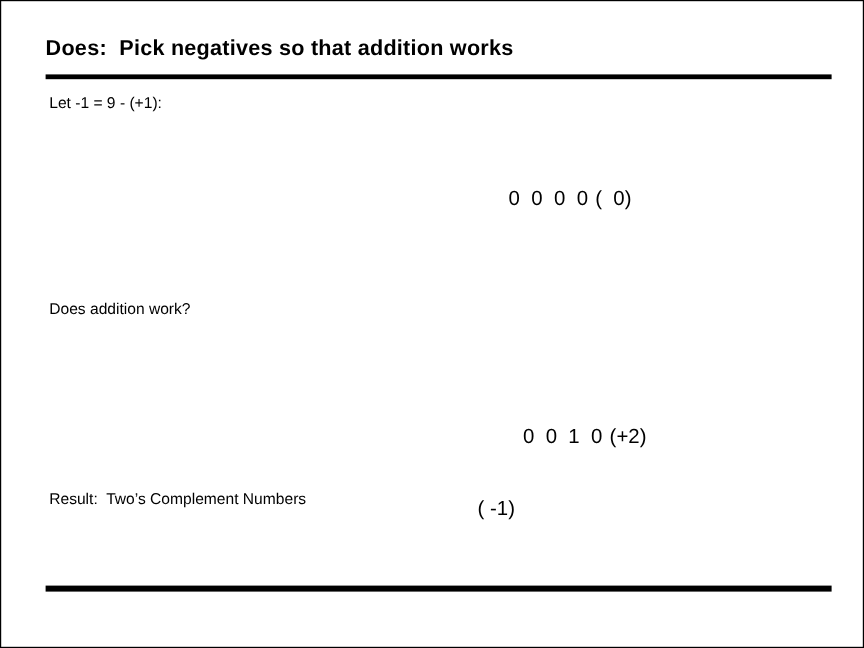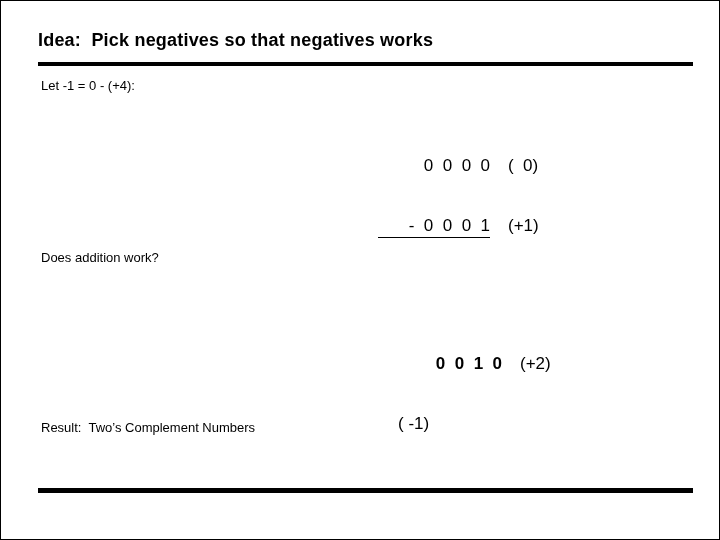--- a/index.html
+++ b/index.html
@@ -63,32 +63,31 @@
   .lbl-let {
     left: 41px;
     top: 78px;
   }
   .lbl-does {
     left: 41px;
     top: 250px;
   }
   .lbl-result {
     left: 41px;
-    top: 420px;
+    top: 408px;
   }
 
   .calc {
     position: absolute;
     font-size: 17px;
     white-space: pre;
   }
   .calc .row {
     display: flex;
     align-items: baseline;
-    gap: 12px;
   }
   .calc .digits {
     text-align: right;
     white-space: pre;
   }
   .calc .annot {
     white-space: pre;
     padding-left: 6px;
   }
   .calc .underlined .digits {
@@ -104,44 +103,39 @@
   .calc-one .digits {
     width: 112px;
   }
   
   .calc-two {
     left: 392px;
     top: 314px;
   }
   .calc-two .digits {
     width: 110px;
-    font-weight: bold;
   }
 </style>
 </head>
 <body>
 
 <div class="slide">
 
   <div class="outer-border"></div>
 
-  <div class="title">Idea:  Pick negatives so that negatives works</div>
+  <div class="title">Does:  Pick negatives so that addition works</div>
 
   <div class="rule-top"></div>
 
-  <div class="body-text lbl-let">Let -1 = 0 - (+4):</div>
+  <div class="body-text lbl-let">Let -1 = 9 - (+1):</div>
 
   <div class="calc calc-one">
     <div class="row">
       <span class="digits">0  0  0  0</span>
       <span class="annot">(  0)</span>
-    </div>
-    <div class="row underlined">
-      <span class="digits">-  0  0  0  1</span>
-      <span class="annot">(+1)</span>
     </div>
   </div>
 
   <div class="body-text lbl-does">Does addition work?</div>
 
   <div class="calc calc-two">
     <div class="row">
       <span class="digits">0  0  1  0</span>
       <span class="annot">(+2)</span>
     </div>

